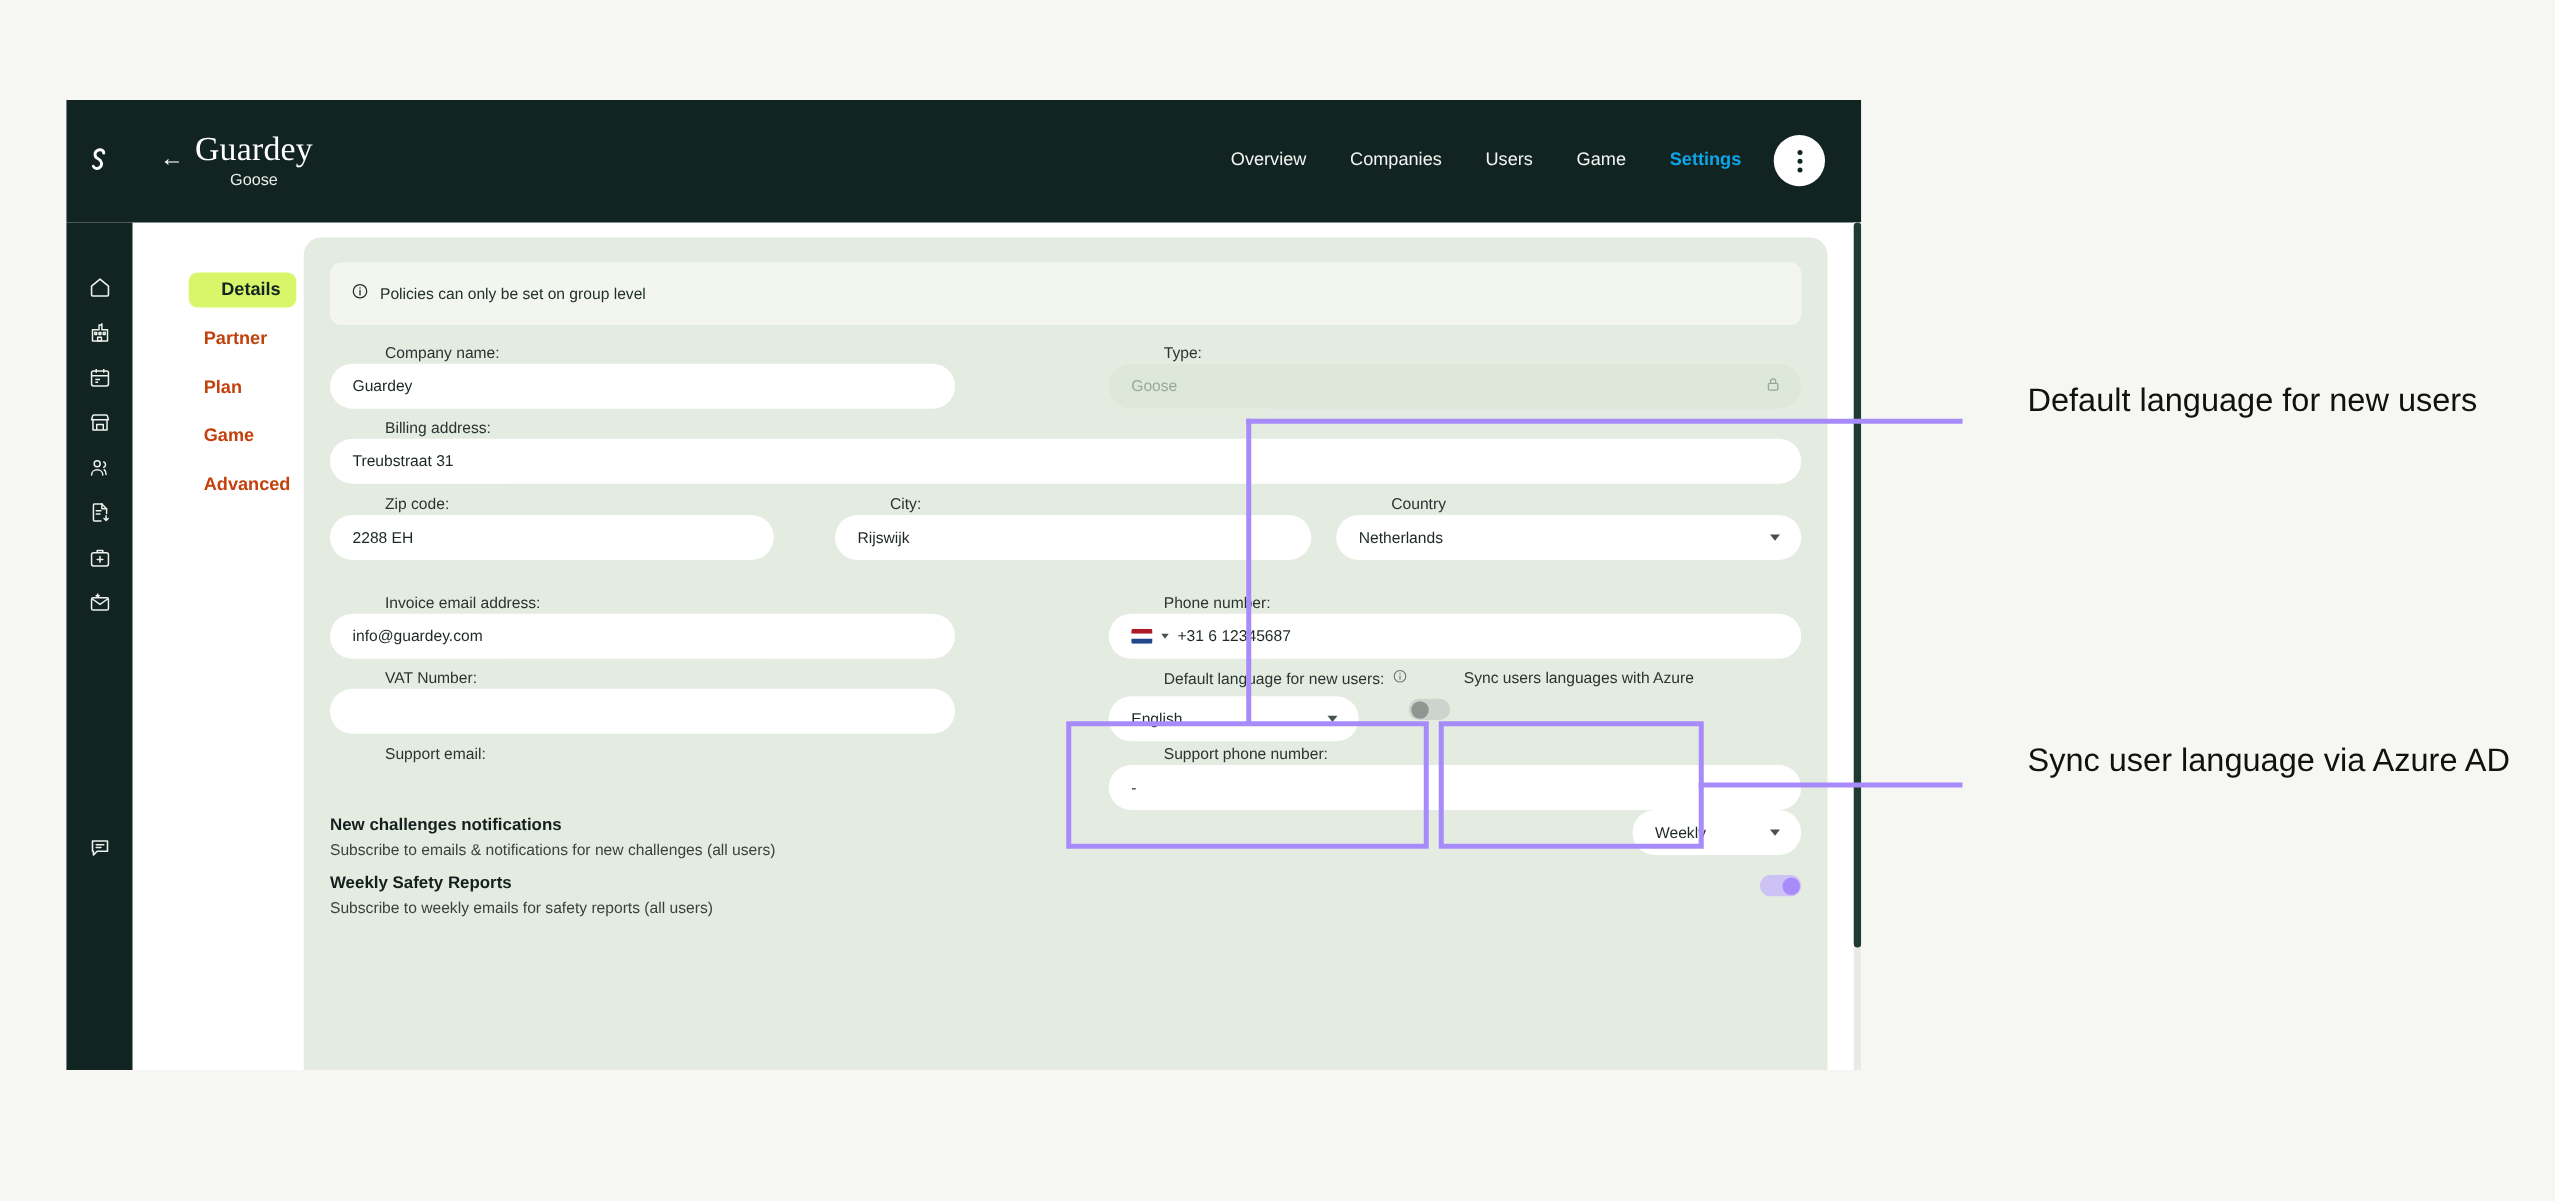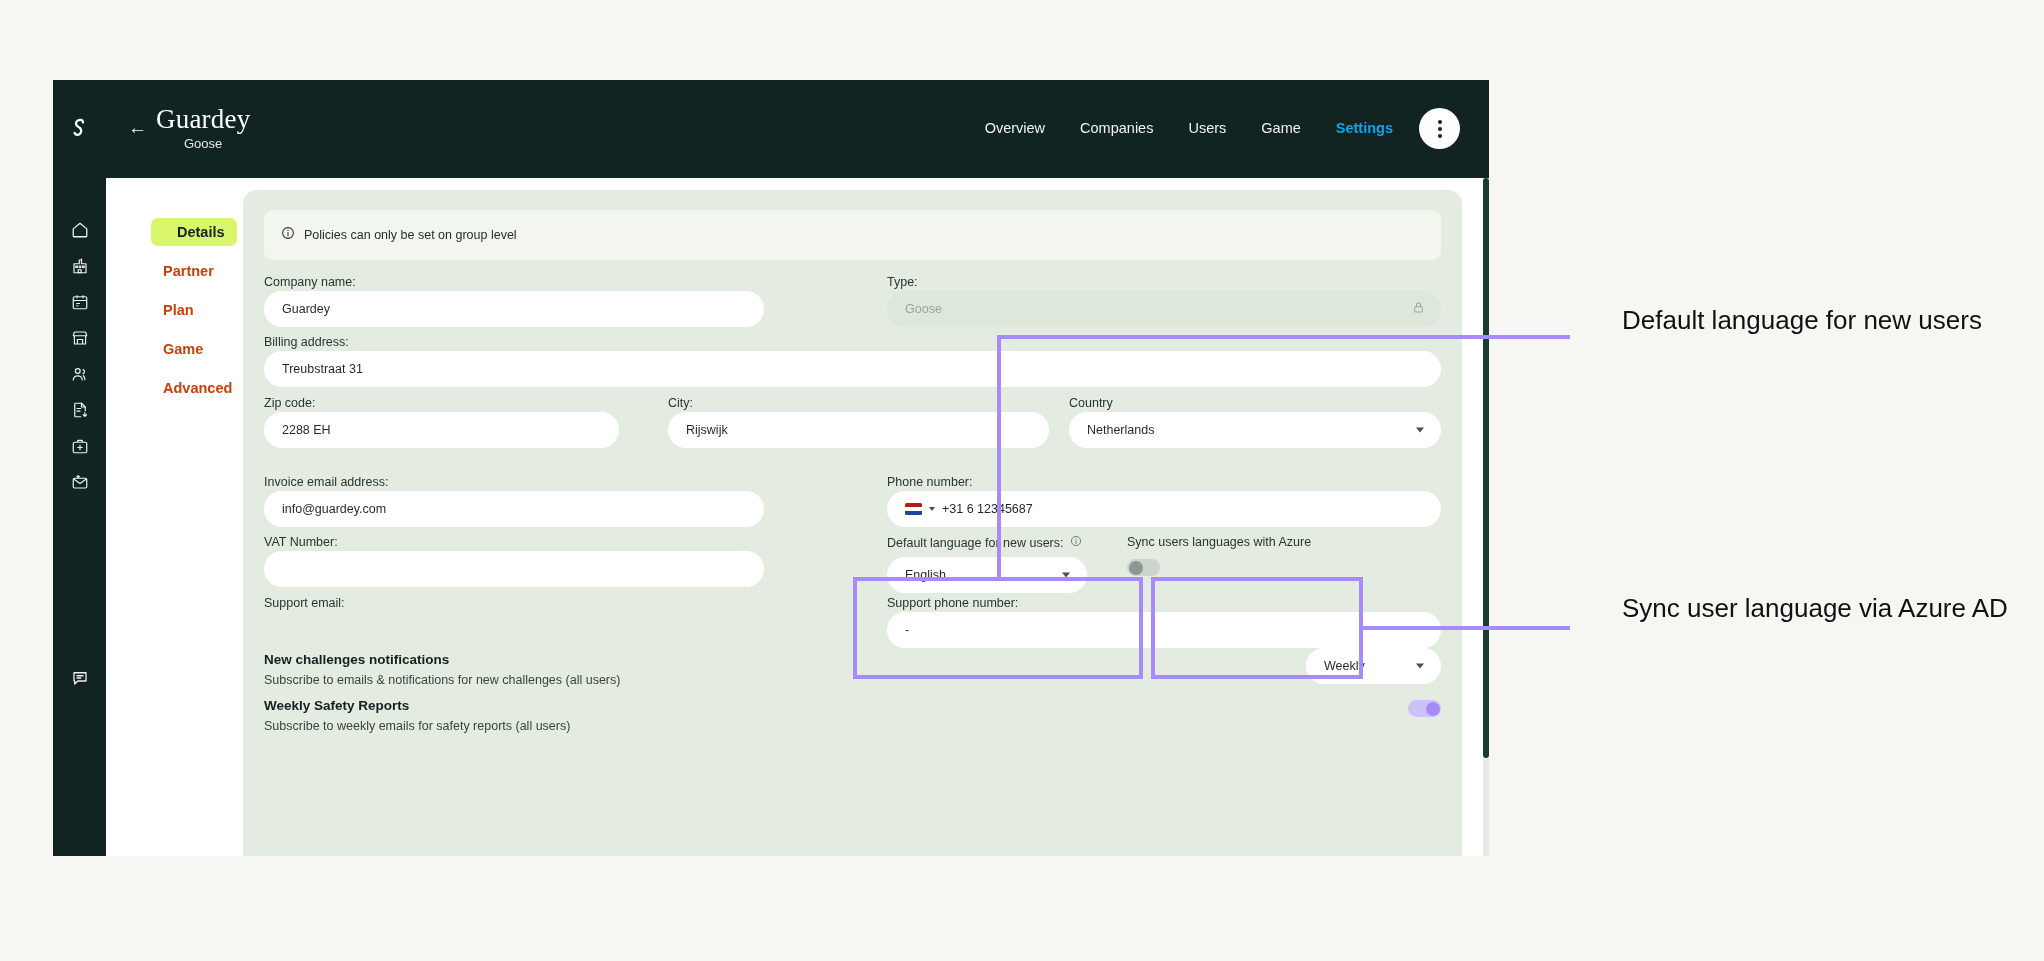--- a/index.html
+++ b/index.html
@@ -98,21 +98,21 @@
     width: 1177px; height: 50px;
     background: #f2f6ef; border-radius: 9px;
     display: flex; align-items: center; gap: 9px;
     padding-left: 17px;
   }
   #notice-text { font-size: 12.5px; color: #23302d; }
   #notice-link { cursor: pointer; }
 
   
   .fld-label {
-    position: absolute; font-size: 12.5px; color: #2a3431;
+    position: absolute; font-size: 12.5px; color: #2a3431; margin-left: 44px;
   }
   .fld {
     position: absolute; height: 36px;
     background: #ffffff; border-radius: 18px;
     display: flex; align-items: center;
     padding: 0 18px; font-size: 12.5px; color: #1d2926;
   }
   .fld.disabled { background: #dde7da; color: #9aa79c; }
   .fld .caret {
     position: absolute; right: 17px; top: 50%;

